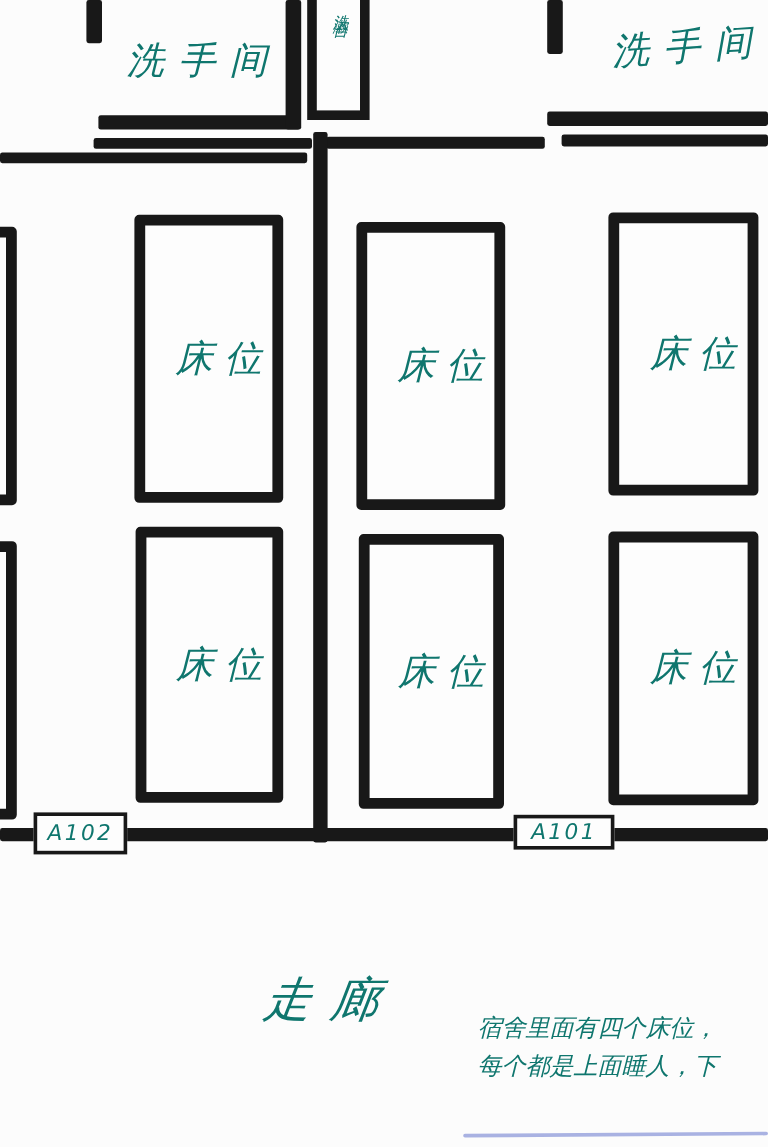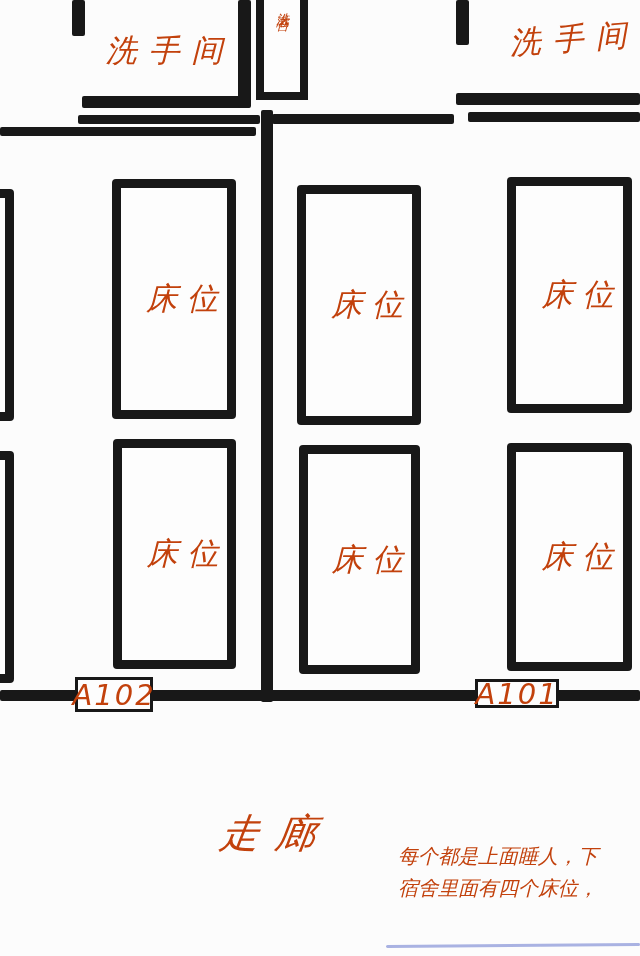--- a/index.html
+++ b/index.html
@@ -1,18 +1,18 @@
 <!DOCTYPE html>
 <html><head>
 <meta charset="utf-8">
 <style>
   html,body{margin:0;padding:0;background:#e8e8e8;}
   .canvas{
     position:relative;width:640px;height:956px;background:#fcfcfc;
-    overflow:hidden;font-family:"DejaVu Sans",sans-serif;color:#c2410c;
+    overflow:hidden;font-family:"DejaVu Sans",sans-serif;color:#0f766e;
   }
   .wall{position:absolute;background:#181818;border-radius:2px;}
   .bed{
     position:absolute;border:9px solid #181818;border-radius:4px;background:#fdfdfd;
     display:flex;align-items:center;justify-content:center;box-sizing:border-box;padding-left:16px;
   }
   .bed-label{
     font-size:31px;letter-spacing:10px;padding-left:10px;font-style:italic;
     white-space:nowrap;
   }
@@ -24,21 +24,21 @@
     position:absolute;left:256px;top:-10px;width:52px;height:110px;
     border:8px solid #181818;background:#fdfdfd;box-sizing:border-box;
     display:flex;justify-content:center;align-items:flex-start;padding-top:4px;
   }
   .sink-label{
     writing-mode:vertical-rl;font-size:13px;letter-spacing:3px;font-style:italic;
   }
   .tag{
     position:absolute;border:3px solid #181818;background:#fdfdfd;z-index:6;
     display:flex;align-items:center;justify-content:center;
-    font-size:29px;letter-spacing:2px;font-style:italic;box-sizing:border-box;margin-left:47px;
+    font-size:18px;letter-spacing:2px;font-style:italic;box-sizing:border-box;
   }
   .corridor-label{
     position:absolute;left:220px;top:806px;font-size:40px;letter-spacing:16px;
     font-style:italic;transform:skewX(-8deg);white-space:nowrap;
   }
   .note{
     position:absolute;left:398px;top:840px;width:242px;
     font-size:20px;line-height:1.6;font-style:italic;
   }
   .note .note-line{display:block;white-space:nowrap;}
@@ -99,19 +99,19 @@
   <div class="bed" style="left:507px;top:443px;width:125px;height:228px;">
     <span class="bed-label">床位</span>
   </div>
 
   <div class="tag" style="left:28px;top:677px;width:78px;height:35px;">A102</div>
   <div class="tag" style="left:428px;top:679px;width:84px;height:29px;">A101</div>
 
   <div class="corridor-label">走廊</div>
 
   <div class="note">
+    <span class="note-line">宿舍里面有四个床位，</span>
     <span class="note-line">每个都是上面睡人，下</span>
-    <span class="note-line">宿舍里面有四个床位，</span>
   </div>
 
   <div class="blue-line" style="background: rgb(169, 178, 226);"></div>
 
 </div>
 
 </body></html>

